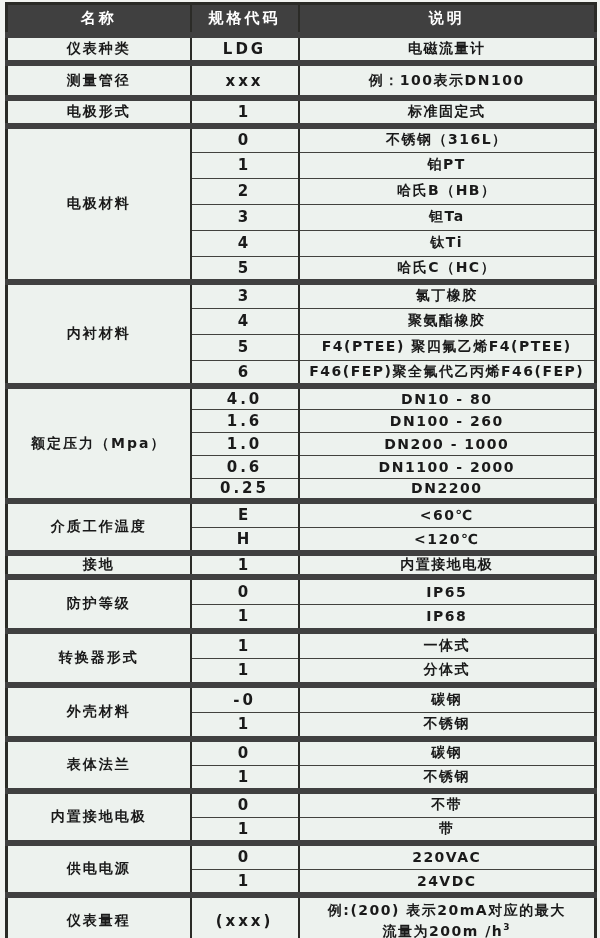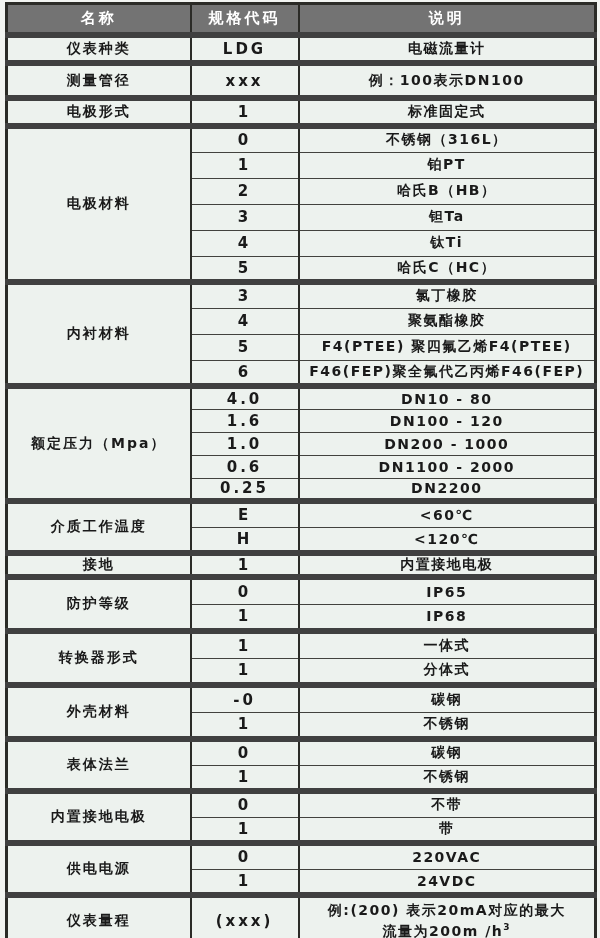--- a/index.html
+++ b/index.html
@@ -28,21 +28,21 @@
     border: 3px solid #2b2b27;
   }
   table.spec-table td, table.spec-table th {
     padding: 0 4px;
     text-align: center;
     vertical-align: middle;
     overflow: hidden;
     white-space: nowrap;
   }
   thead th {
-    background: #737373;
+    background: #404040;
     color: #ffffff;
     font-size: 15px;
     font-weight: bold;
     letter-spacing: 3px;
     border: 2px solid #2b2b27;
     height: 27px;
   }
   tbody td {
     border-left: 2px solid #2b2b27;
     border-right: 2px solid #2b2b27;
@@ -144,21 +144,21 @@
           <td class="code-cell">6</td>
           <td class="desc-cell">F46(FEP)聚全氟代乙丙烯F46(FEP)</td>
         </tr>
         <tr class="group-start" style="height: 23px;">
           <td class="name-cell" rowspan="5">额定压力（Mpa）</td>
           <td class="code-cell">4.0</td>
           <td class="desc-cell">DN10 - 80</td>
         </tr>
         <tr style="height: 23px;">
           <td class="code-cell">1.6</td>
-          <td class="desc-cell">DN100 - 120</td>
+          <td class="desc-cell">DN100 - 260</td>
         </tr>
         <tr style="height: 23px;">
           <td class="code-cell">1.0</td>
           <td class="desc-cell">DN200 - 1000</td>
         </tr>
         <tr style="height: 23px;">
           <td class="code-cell">0.6</td>
           <td class="desc-cell">DN1100 - 2000</td>
         </tr>
         <tr style="height: 23px; border-radius: 9px;">

